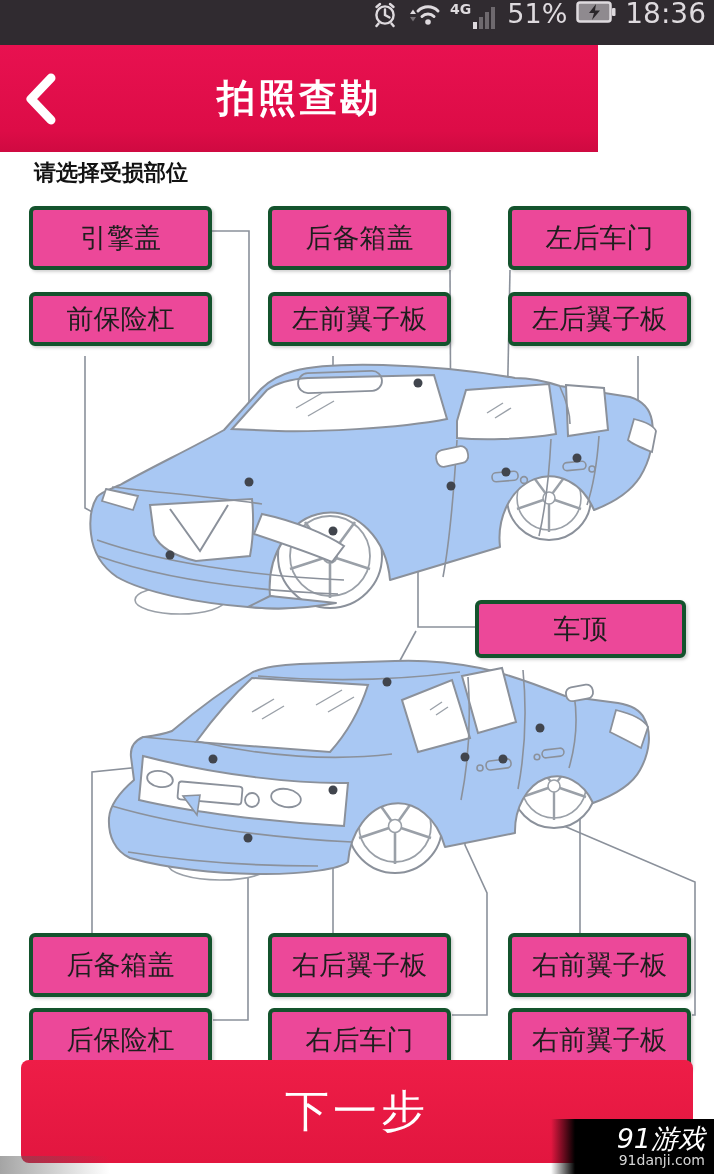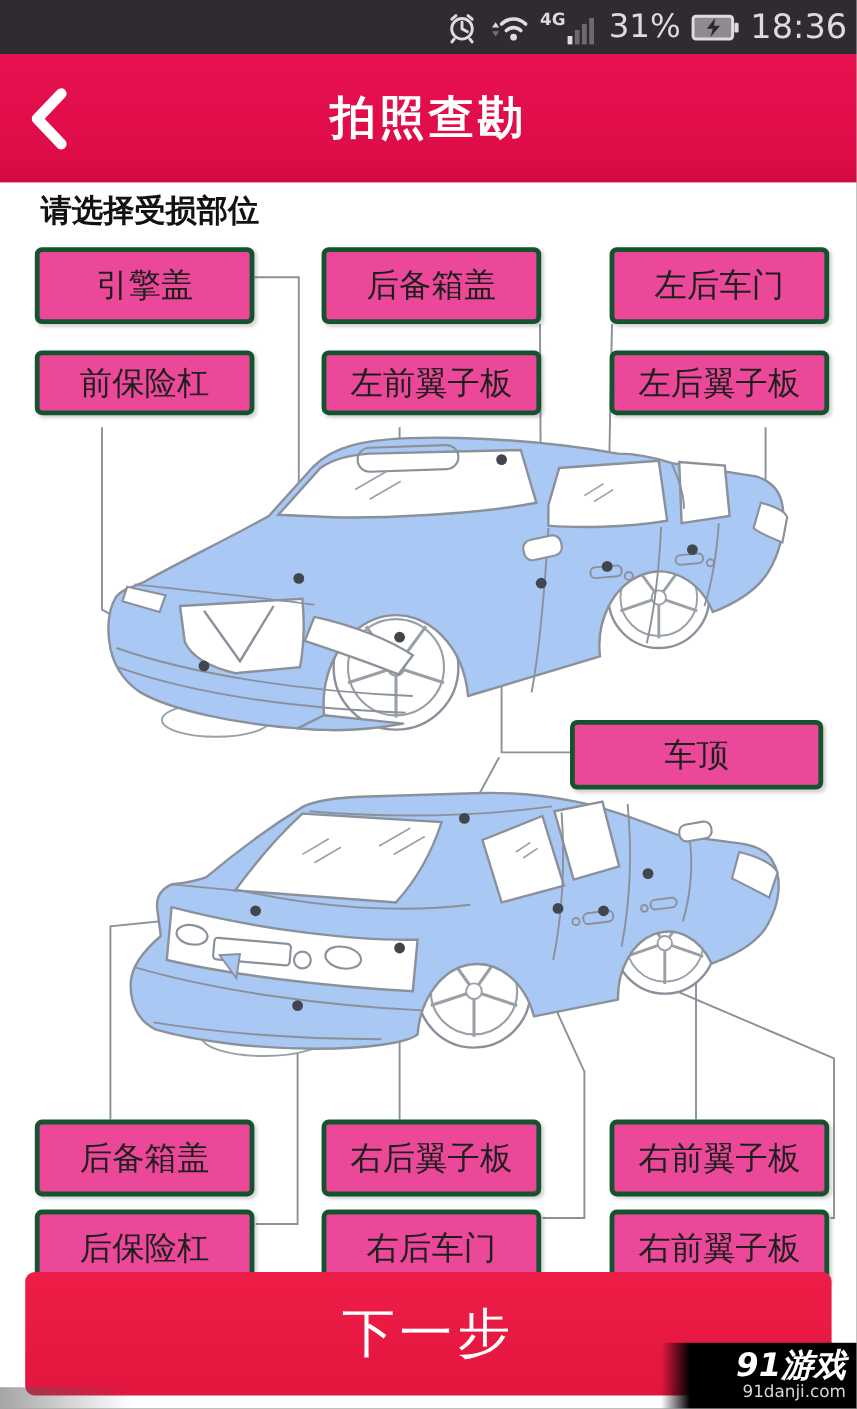--- a/index.html
+++ b/index.html
@@ -1,35 +1,35 @@
 <!DOCTYPE html>
 <html><head>
 <meta charset="utf-8">
 <style>
   html,body{margin:0;padding:0;background:#555;}
   #screen{position:relative;width:714px;height:1174px;background:#fff;overflow:hidden;
           font-family:"DejaVu Sans","Liberation Sans",sans-serif;}
   
   .status-bar{position:absolute;left:0;top:0;width:714px;height:45px;background:#302b30;
-              display:flex;align-items:center;justify-content:flex-end;gap:9px;
+              display:flex;align-items:flex-start;justify-content:flex-end;gap:9px;
               padding-right:8px;box-sizing:border-box;color:#dedade;z-index:10;}
   .status-bar svg{display:block;}
   .sb-text{font-size:27px;line-height:1;}
   .sb-time{font-size:28px;}
   .sig-wrap{display:flex;align-items:flex-end;gap:1px;height:30px;}
   .sig-4g{font-size:14px;font-weight:bold;align-self:flex-start;margin-top:1px;}
   
-  .app-header{position:absolute;left:0;top:45px;width:714px;height:107px;
+  .app-header{position:absolute;left:0;top:45px;width:598px;height:107px;
               background:linear-gradient(180deg,#e81150 0%,#dd0c47 80%,#cf0a41 100%);
               display:flex;align-items:center;justify-content:center;z-index:10;}
   .back-btn{position:absolute;left:16px;top:24px;width:48px;height:60px;display:flex;
             align-items:center;justify-content:center;cursor:pointer;}
   .app-title{color:#fff;font-size:38px;font-weight:bold;letter-spacing:3px;}
   
-  .instruction{position:absolute;left:34px;top:158px;font-size:26px;font-weight:bold;
+  .instruction{position:absolute;left:34px;top:158px;font-size:22px;font-weight:bold;
                color:#121212;z-index:5;}
   
   .diagram{position:absolute;left:0;top:0;width:714px;height:1174px;z-index:1;}
   
   .pbtn{position:absolute;box-sizing:border-box;background:#ec4899;border:4px solid #14532d;
         border-radius:6px;display:flex;align-items:center;justify-content:center;
         font-size:27px;color:#1e1e1e;z-index:5;cursor:pointer;
         box-shadow:2px 2px 3px rgba(80,80,80,.25);}
   .c1{left:29px;width:183px;}  .c2{left:268px;width:183px;}  .c3{left:508px;width:183px;}
   .r1{top:206px;height:64px;}  .r2{top:292px;height:54px;}
@@ -38,21 +38,21 @@
   
   .next-btn{position:absolute;left:21px;top:1060px;width:672px;height:103px;
             background:linear-gradient(180deg,#ee1d47 0%,#e2163f 100%);
             border-radius:8px;display:flex;align-items:center;justify-content:center;
             color:#fff;font-size:44px;letter-spacing:4px;z-index:6;cursor:pointer;}
   
   .watermark{position:absolute;right:0;bottom:0;width:163px;height:55px;
              background:linear-gradient(to right,rgba(0,0,0,0) 0,#000 24px);
              z-index:8;display:flex;flex-direction:column;align-items:flex-end;
              justify-content:center;padding-right:9px;box-sizing:border-box;}
-  .wm-brand{color:#fff;font-size:27px;font-weight:bold;line-height:1.05;font-style:italic;}
+  .wm-brand{color:#fff;font-size:27px;font-weight:normal;line-height:1.05;font-style:italic;}
   .wm-site{color:#d6d6d6;font-size:14px;line-height:1.1;}
   .corner-smudge{position:absolute;left:0;bottom:0;width:110px;height:18px;
                  background:linear-gradient(to left,rgba(90,90,90,0),rgba(90,90,90,.55));
                  z-index:7;}
 </style>
 </head>
 <body>
 
 <div id="screen">
 
@@ -82,21 +82,21 @@
     </span>
     <span class="sig-wrap">
       <span class="sig-4g">4G</span>
       <svg width="26" height="30" viewBox="0 0 26 30">
         <rect x="1" y="22" width="4" height="7" fill="#dedade"></rect>
         <rect x="7" y="17" width="4" height="12" fill="#6e696e"></rect>
         <rect x="13" y="12" width="4" height="17" fill="#6e696e"></rect>
         <rect x="19" y="7" width="4" height="22" fill="#6e696e"></rect>
       </svg>
     </span>
-    <span class="sb-text">31%</span>
+    <span class="sb-text">51%</span>
     <span>
       <svg width="40" height="24" viewBox="0 0 40 24">
         <rect x="1.5" y="2.5" width="33" height="19" rx="2.5" fill="#8f8a8f" stroke="#dedade" stroke-width="2.5"></rect>
         <rect x="36" y="8" width="3.5" height="8" rx="1" fill="#dedade"></rect>
         <path d="M20 4 L13 13 H18 L16 20 L24 10.5 H19 Z" fill="#2b272b"></path>
       </svg>
     </span>
     <span class="sb-text sb-time">18:36</span>
   </div>
 

